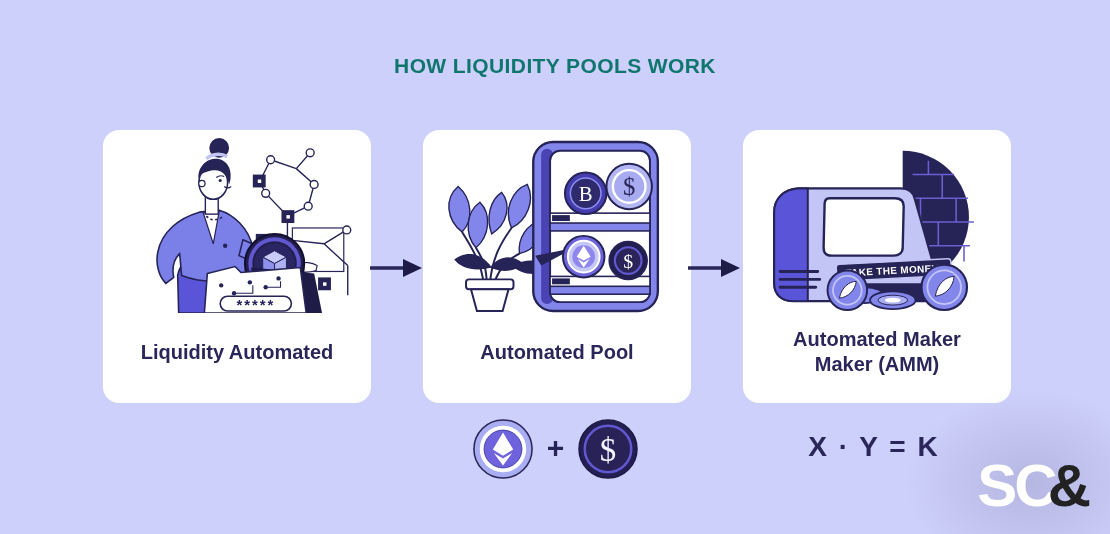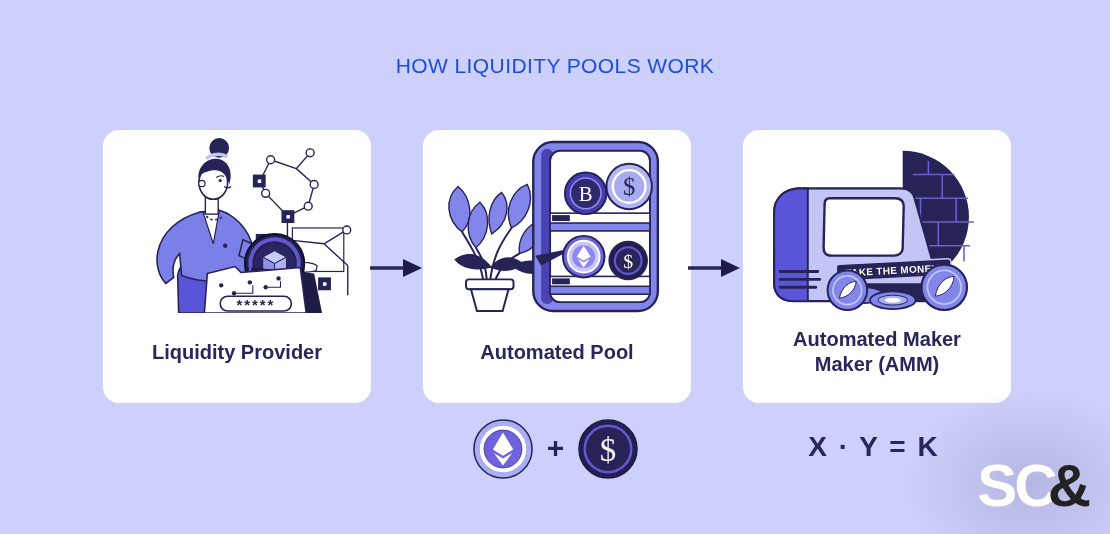--- a/index.html
+++ b/index.html
@@ -4,22 +4,22 @@
 <style>
   html,body{margin:0;padding:0;}
   body{
     width:1110px;height:534px;
     background:#cdd0fa;
     font-family:"Liberation Sans",sans-serif;
     position:relative;overflow:hidden;
   }
   .title{
     position:absolute;top:54px;left:0;width:100%;
-    text-align:center;font-size:21px;font-weight:400;
-    letter-spacing:.4px;color:#1d4ed8;
+    text-align:center;font-size:21px;font-weight:700;
+    letter-spacing:.4px;color:#0f766e;
   }
   .cards{position:absolute;top:130px;left:103px;display:flex;gap:52px;}
   .card{
     width:268px;height:273px;background:#ffffff;border-radius:16px;
     display:flex;flex-direction:column;box-sizing:border-box;
   }
   .card-illus{height:176px;margin-top:7px;display:flex;justify-content:center;}
   .card-label{
     flex:1;display:flex;align-items:center;justify-content:center;
     text-align:center;font-weight:700;font-size:20px;color:#2a2659;
@@ -126,21 +126,21 @@
               <circle cx="147" cy="147" r="2.2"></circle>
               <circle cx="163" cy="152" r="2.2"></circle>
               <circle cx="176" cy="143" r="2.2"></circle>
             </g>
             <path d="M131,158 H150 V150 M163,152 H178 V146" stroke="#262357" stroke-width="1.1" fill="none"></path>
             <rect x="117" y="161" width="72" height="15" rx="7.5" fill="#ffffff" stroke="#262357" stroke-width="1.6"></rect>
             <text x="153" y="174.5" text-anchor="middle" font-size="15" font-weight="bold" letter-spacing="2" fill="#262357">*****</text>
           </g>
         </svg>
       </div>
-      <div class="card-label">Liquidity Provider</div>
+      <div class="card-label">Liquidity Automated</div>
     </div>
 
     <div class="card">
       <div class="card-illus">
         <svg width="268" height="176" viewBox="0 0 268 178">
 
           <g>
             <g stroke="#262357" stroke-width="2" fill="none">
               <path d="M60,150 C58,128 48,112 38,96"></path>
               <path d="M66,150 C68,122 78,106 88,92"></path>

